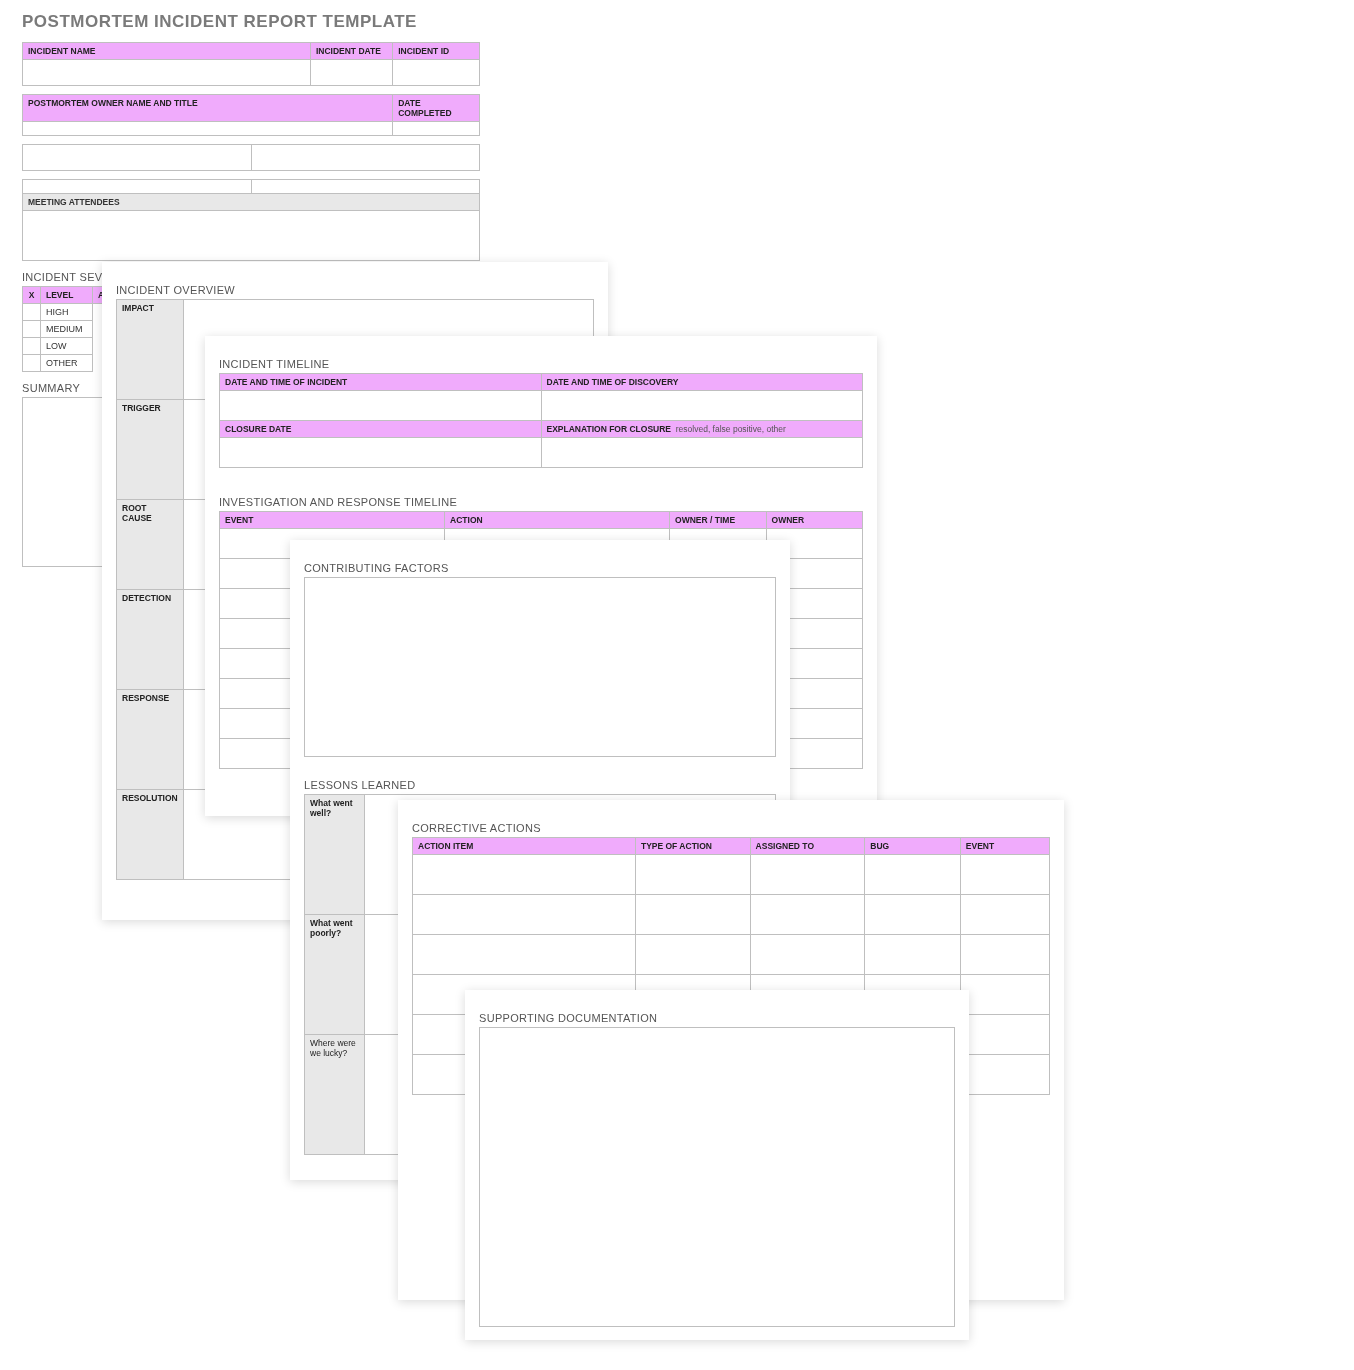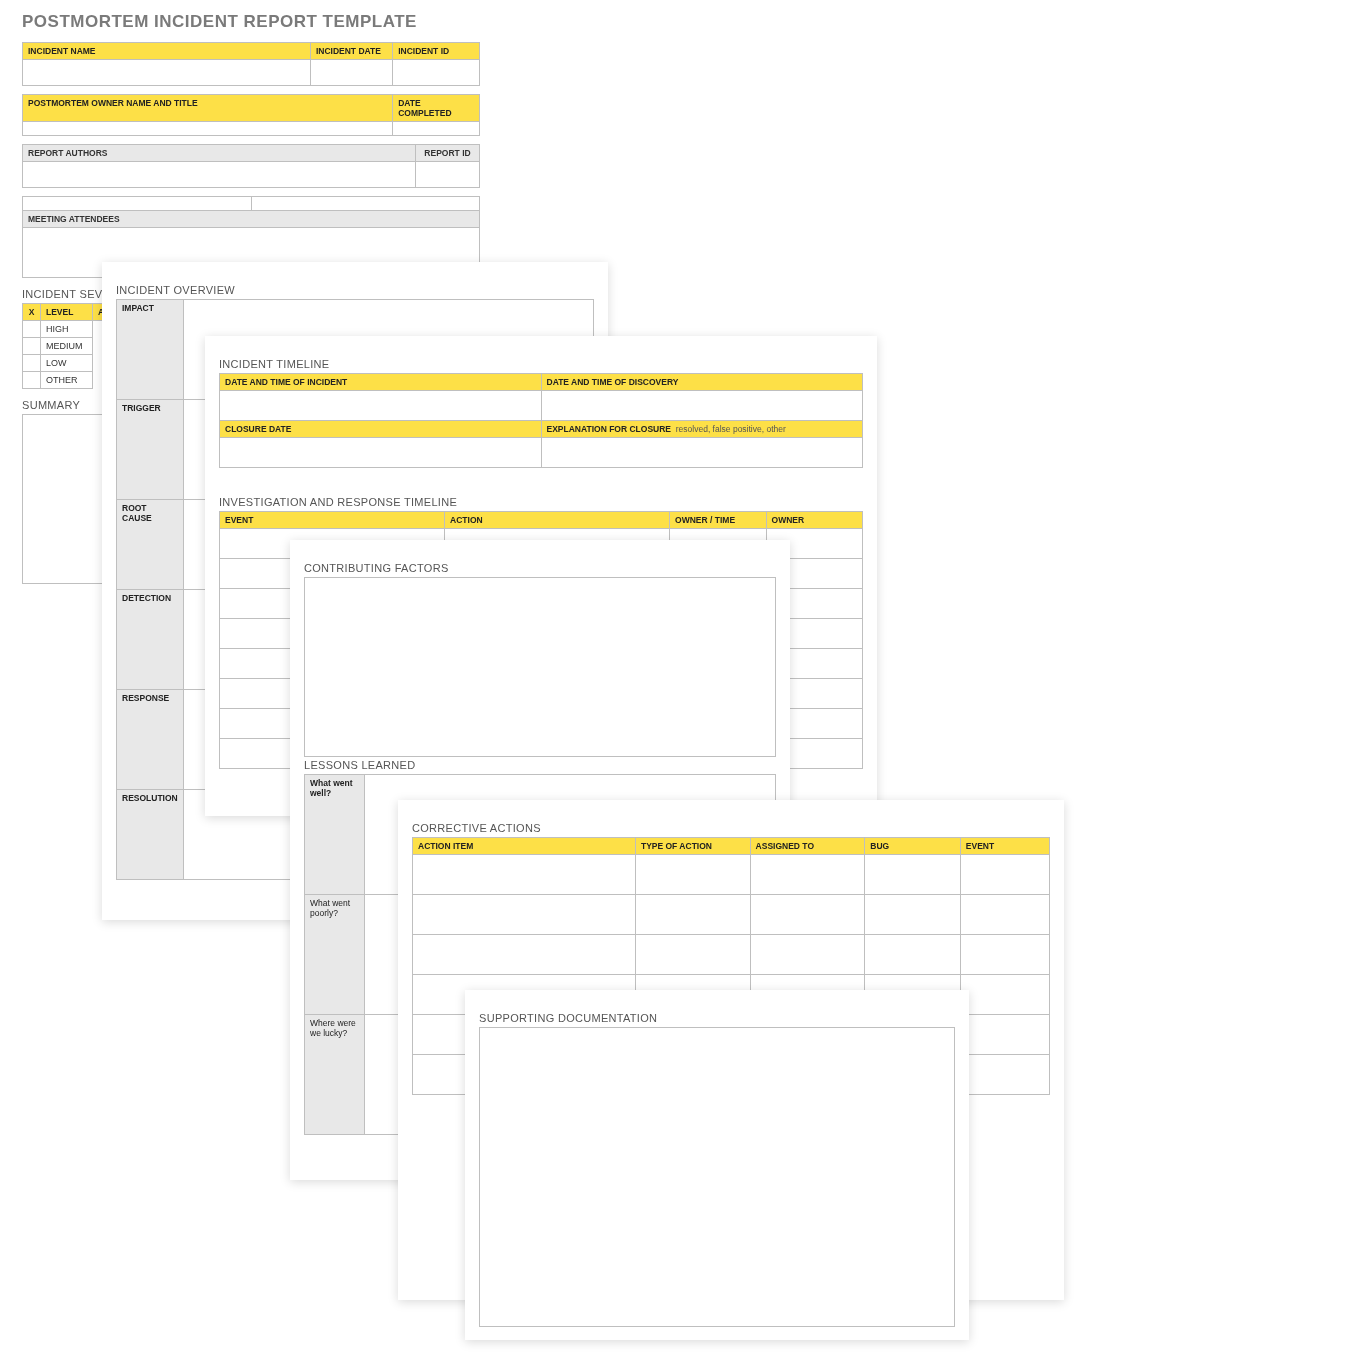--- a/index.html
+++ b/index.html
@@ -47,21 +47,21 @@
     font-size: 9px;
   }
   th, td {
     border: 1px solid #bfbfbf;
     padding: 3px 5px;
     text-align: left;
     vertical-align: top;
     color: #333;
   }
   th {
-    background: #fde047;
+    background: #f0abfc;
     font-weight: bold;
     font-size: 8.5px;
     color: #222;
   }
   th.grey, td.greyhdr {
     background: #e8e8e8;
     font-weight: bold;
     font-size: 8.5px;
   }
   td.label-cell {
@@ -112,24 +112,20 @@
     <tr>
       <td style="height:14px"></td>
       <td></td>
     </tr>
   </tbody>
     </table>
 
   <div style="height:8px"></div>
   <table>
     <tbody>
-        <tr>
-      <td class="greyhdr" style="width:86%">REPORT AUTHORS</td>
-      <td class="greyhdr" style="width:14%;text-align:center">REPORT ID</td>
-    </tr>
     <tr>
       <td class="empty-tall"></td>
       <td></td>
     </tr>
   </tbody>
     </table>
 
   <div style="height:8px"></div>
   <table>
     <tbody>
@@ -299,29 +295,29 @@
           <td></td>
         </tr>
   </tbody>
     </table>
 </div>
 
 <div class="page page4">
   <div class="section-title">CONTRIBUTING FACTORS</div>
   <div class="bigbox" style="height:180px"></div>
 
-  <div class="section-title" style="margin-top:2px">LESSONS LEARNED</div>
+  <div class="section-title" style="margin-top:22px">LESSONS LEARNED</div>
   <table>
     <tbody>
         <tr>
           <td class="label-cell" style="font-weight:bold;width:60px">What went well?</td>
           <td style="height:120px"></td>
         </tr>
     <tr>
-          <td class="label-cell" style="font-weight:normal">What went poorly?</td>
+          <td class="label-cell" style="font-weight:bold">What went poorly?</td>
           <td style="height:120px"></td>
         </tr>
     <tr>
           <td class="label-cell" style="font-weight:normal">Where were we lucky?</td>
           <td style="height:120px"></td>
         </tr>
   </tbody>
     </table>
 </div>
 

